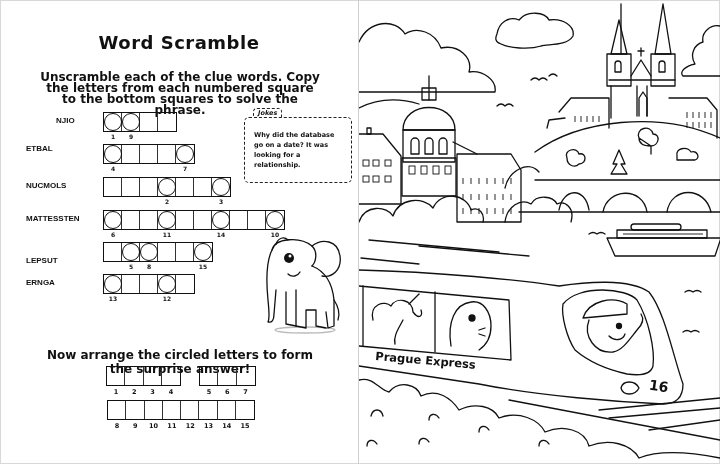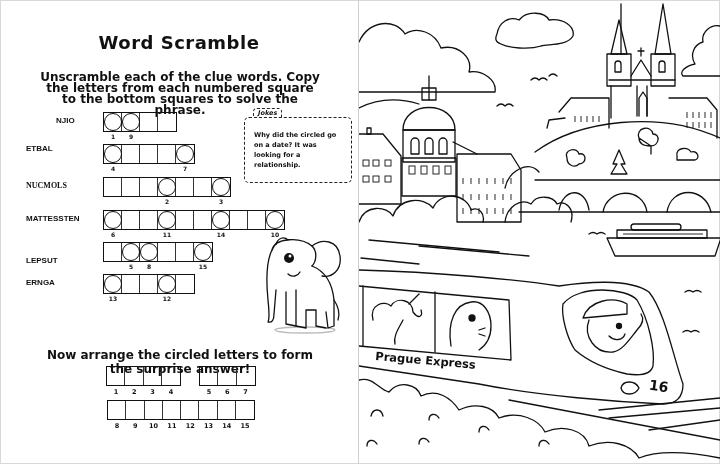--- a/index.html
+++ b/index.html
@@ -55,21 +55,21 @@
         <div class="box c">
           <div class="num">4</div>
         </div>
         <div class="box"></div>
         <div class="box"></div>
         <div class="box"></div>
         <div class="box c">
           <div class="num">7</div>
         </div>
       </div>
-      <div class="word" style="top: 181px; font-family: Liberation Serif, serif;">NUCMOLS</div>
+      <div class="word" style="top: 181px;">NUCMOLS</div>
       <div class="boxes" style="top: 177px;">
         <div class="box"></div>
         <div class="box"></div>
         <div class="box"></div>
         <div class="box c">
           <div class="num">2</div>
         </div>
         <div class="box"></div>
         <div class="box"></div>
         <div class="box c">
@@ -120,21 +120,21 @@
         <div class="box"></div>
         <div class="box"></div>
         <div class="box c">
           <div class="num">12</div>
         </div>
         <div class="box"></div>
       </div>
     </div>
 
   <div class="jokes-tab">Jokes</div>
-  <div class="jokes">Why did the circled go on a date? It was looking for a relationship.</div>
+  <div class="jokes">Why did the database go on a date? It was looking for a relationship.</div>
 
   <svg width="358" height="464">
     <g class="stroke">
       <ellipse cx="305" cy="330" rx="30" ry="3" stroke="#bbb"></ellipse>
       <path d="M272 250 C275 238 300 236 312 246 C318 252 316 262 312 266"></path>
       <path d="M272 250 C266 262 266 280 268 300 C269 310 270 318 268 322 C272 323 274 320 274 314 L276 290"></path>
       <path d="M312 246 C322 238 338 240 340 256 C342 270 332 278 322 276"></path>
       <path d="M312 266 C322 270 332 280 334 300 L334 326 L328 328 L326 312"></path>
       <path d="M296 290 L296 326 L306 328 L306 310 L316 310 L316 326 L326 328"></path>
       <path d="M286 292 L286 324 L296 326"></path>

